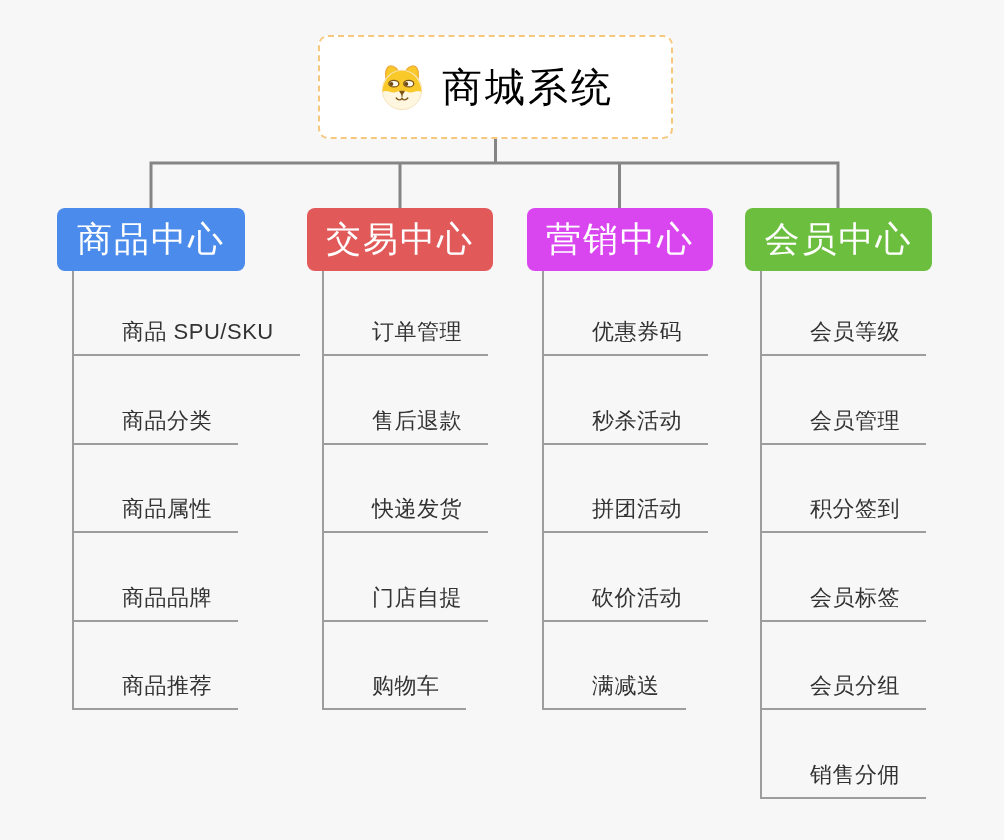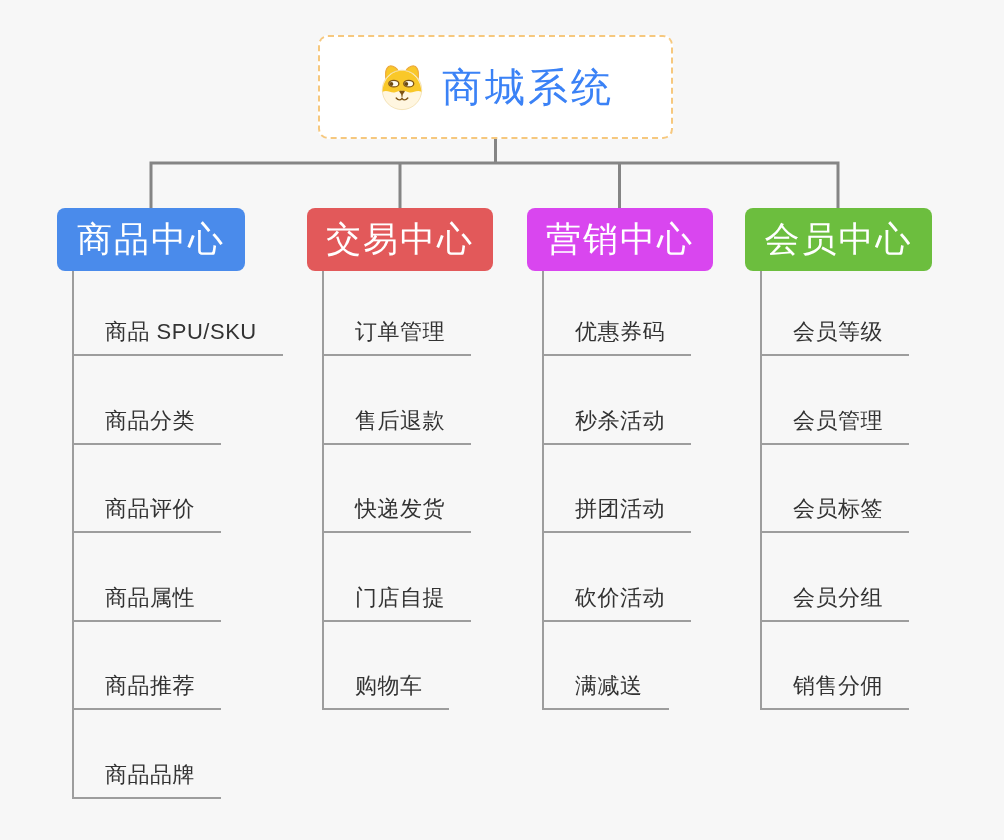--- a/index.html
+++ b/index.html
@@ -5,42 +5,42 @@
   html,body{margin:0;padding:0;}
   body{background:#f7f7f7;font-family:"Liberation Sans","DejaVu Sans",sans-serif;}
   .canvas{position:relative;width:1004px;height:840px;background:#f7f7f7;overflow:hidden;}
   .connectors{position:absolute;left:0;top:0;width:1004px;height:840px;pointer-events:none;}
 
   .root-node{
     position:absolute;left:318px;top:35px;width:355px;height:104px;
     background:#ffffff;border:2px dashed #f6c87e;border-radius:10px;
     box-sizing:border-box;display:flex;align-items:center;justify-content:center;gap:15px;
   }
-  .root-title{font-size:40px;color:#3b82f6;letter-spacing:3px;white-space:nowrap;}
+  .root-title{font-size:40px;color:#000000;letter-spacing:3px;white-space:nowrap;}
 
   .branch-header{
     position:absolute;top:208px;height:63px;border-radius:8px;
     display:flex;align-items:center;justify-content:center;
     color:#ffffff;font-size:35px;letter-spacing:2px;box-sizing:border-box;
   }
   .h1{left:57px;width:188px;background:#4a8beb;}
   .h2{left:307px;width:186px;background:#e2595a;}
   .h3{left:527px;width:186px;background:#d946ef;}
   .h4{left:745px;width:187px;background:#6cbe3e;}
 
   .col{position:absolute;top:271px;border-left:2px solid #9d9d9d;}
   .c1{left:72px;}
   .c2{left:322px;}
   .c3{left:542px;}
   .c4{left:760px;}
 
   .child{
     box-sizing:border-box;height:88.6px;width:max-content;
     display:flex;align-items:flex-end;
-    padding:0 26px 7px 31px;
+    padding:0 26px 7px 48px;
     border-bottom:2px solid #9d9d9d;
     font-size:22px;color:#333333;letter-spacing:0.5px;white-space:nowrap;
   }
   .child:first-child{height:85px;}
 </style>
 </head>
 <body>
 
 <div class="canvas">
 
@@ -73,24 +73,23 @@
   </div>
 
   <div class="branch-header h1">商品中心</div>
   <div class="branch-header h2">交易中心</div>
   <div class="branch-header h3">营销中心</div>
   <div class="branch-header h4">会员中心</div>
 
   <div class="col c1">
     <div class="child">商品 SPU/SKU</div>
     <div class="child">商品分类</div>
-    <div class="child">商品评价</div>
     <div class="child">商品属性</div>
+    <div class="child">商品品牌</div>
     <div class="child">商品推荐</div>
-    <div class="child">商品品牌</div>
   </div>
 
   <div class="col c2">
     <div class="child">订单管理</div>
     <div class="child">售后退款</div>
     <div class="child">快递发货</div>
     <div class="child">门店自提</div>
     <div class="child">购物车</div>
   </div>
 
@@ -98,18 +97,19 @@
     <div class="child">优惠券码</div>
     <div class="child">秒杀活动</div>
     <div class="child">拼团活动</div>
     <div class="child">砍价活动</div>
     <div class="child">满减送</div>
   </div>
 
   <div class="col c4">
     <div class="child">会员等级</div>
     <div class="child">会员管理</div>
+    <div class="child">积分签到</div>
     <div class="child">会员标签</div>
     <div class="child">会员分组</div>
     <div class="child">销售分佣</div>
   </div>
 
 </div>
 
 </body></html>

